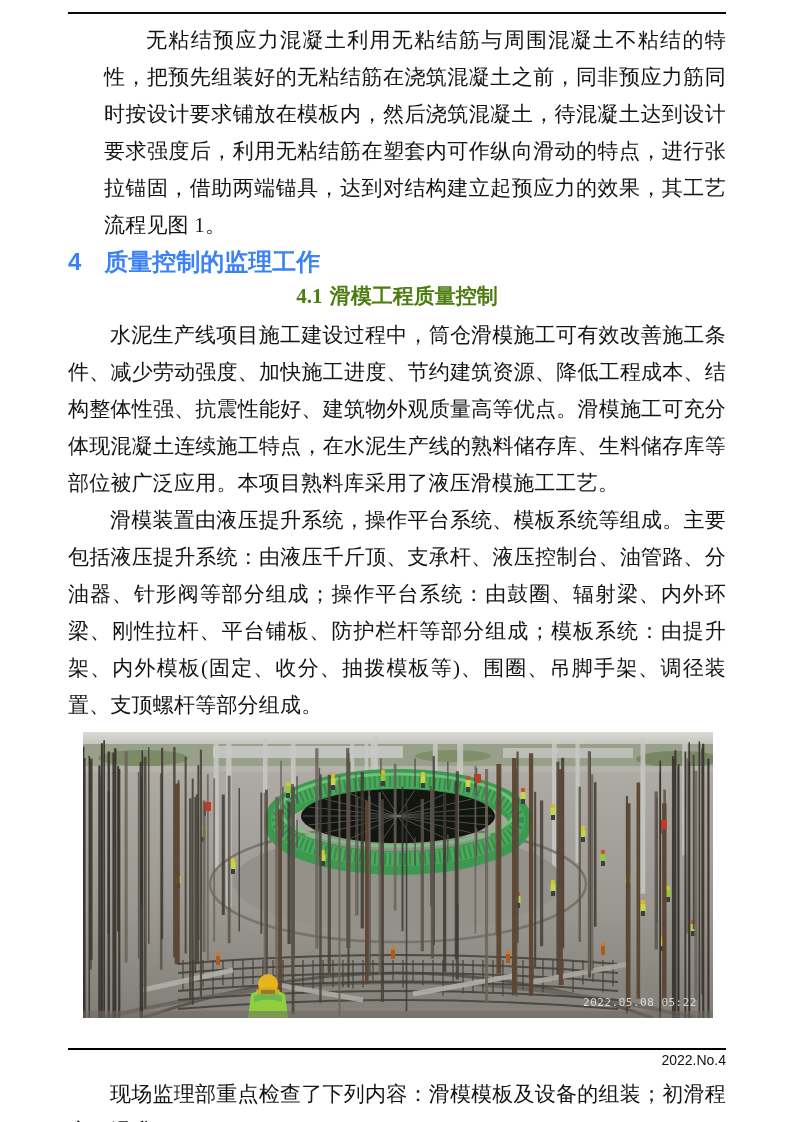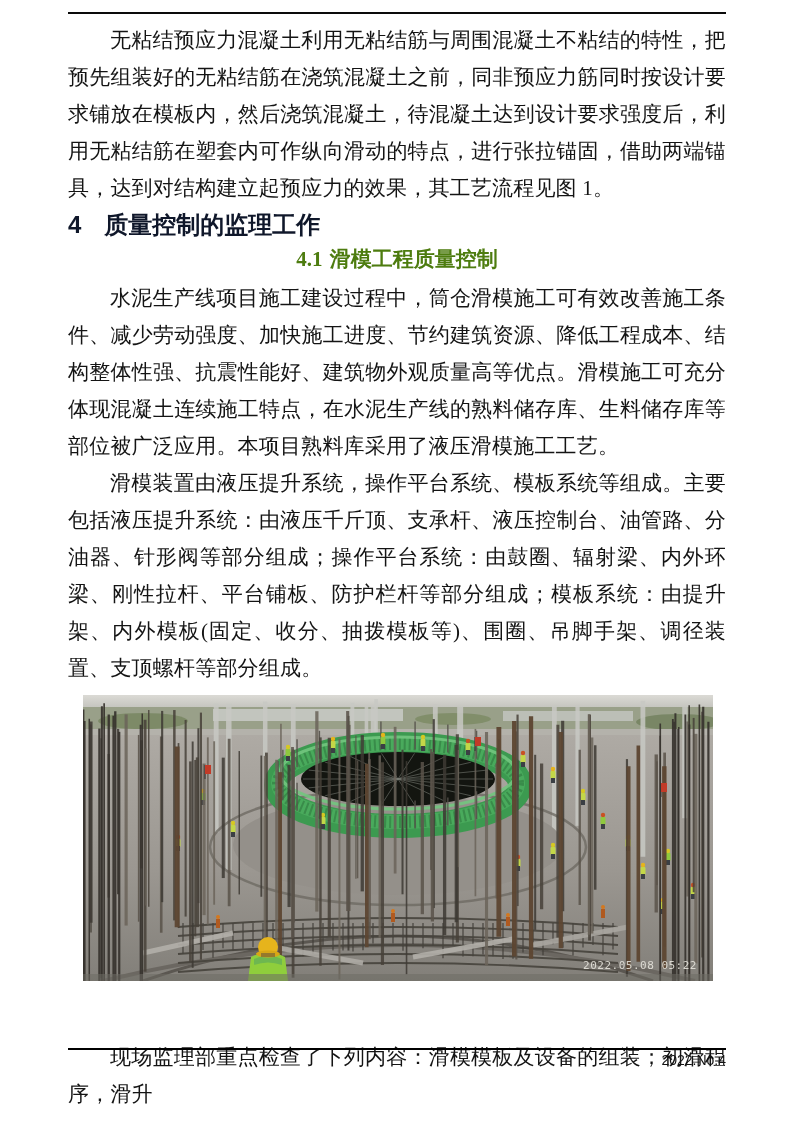--- a/index.html
+++ b/index.html
@@ -30,29 +30,29 @@
     height:0;
   }
   p.body-par{
     margin:0;
     font-size:21px;
     line-height:37px;
     text-align:justify;
     text-indent:2em;
     letter-spacing:0.2px;
   }
-  p.body-par.first{margin-top:4px;}
+  p.body-par.first{margin-top:4px;margin-left:36px;}
   p.body-par.p2{margin-top:8px;}
   p.body-par.p3{margin-top:0;}
   p.body-par.p4{margin-top:8px;}
   h2.sec{
     margin:4px 0 0 0;
     font-family:"Liberation Sans","DejaVu Sans",sans-serif;
     font-size:24px;line-height:28px;
-    font-weight:bold;color:#0f172a;
+    font-weight:bold;color:#3b82f6;
   }
   h2.sec .sec-num{margin-right:0.95em;}
   h3.subsec{
     margin:8px 0 0 0;
     font-family:Liberation Serif, serif;
     font-size:21px;line-height:25px;
     font-weight:bold;color:#4d7c0f;text-align:center;
   }
   h3.subsec .sec-num{margin-right:0.35em;}
   .photo-wrap{

